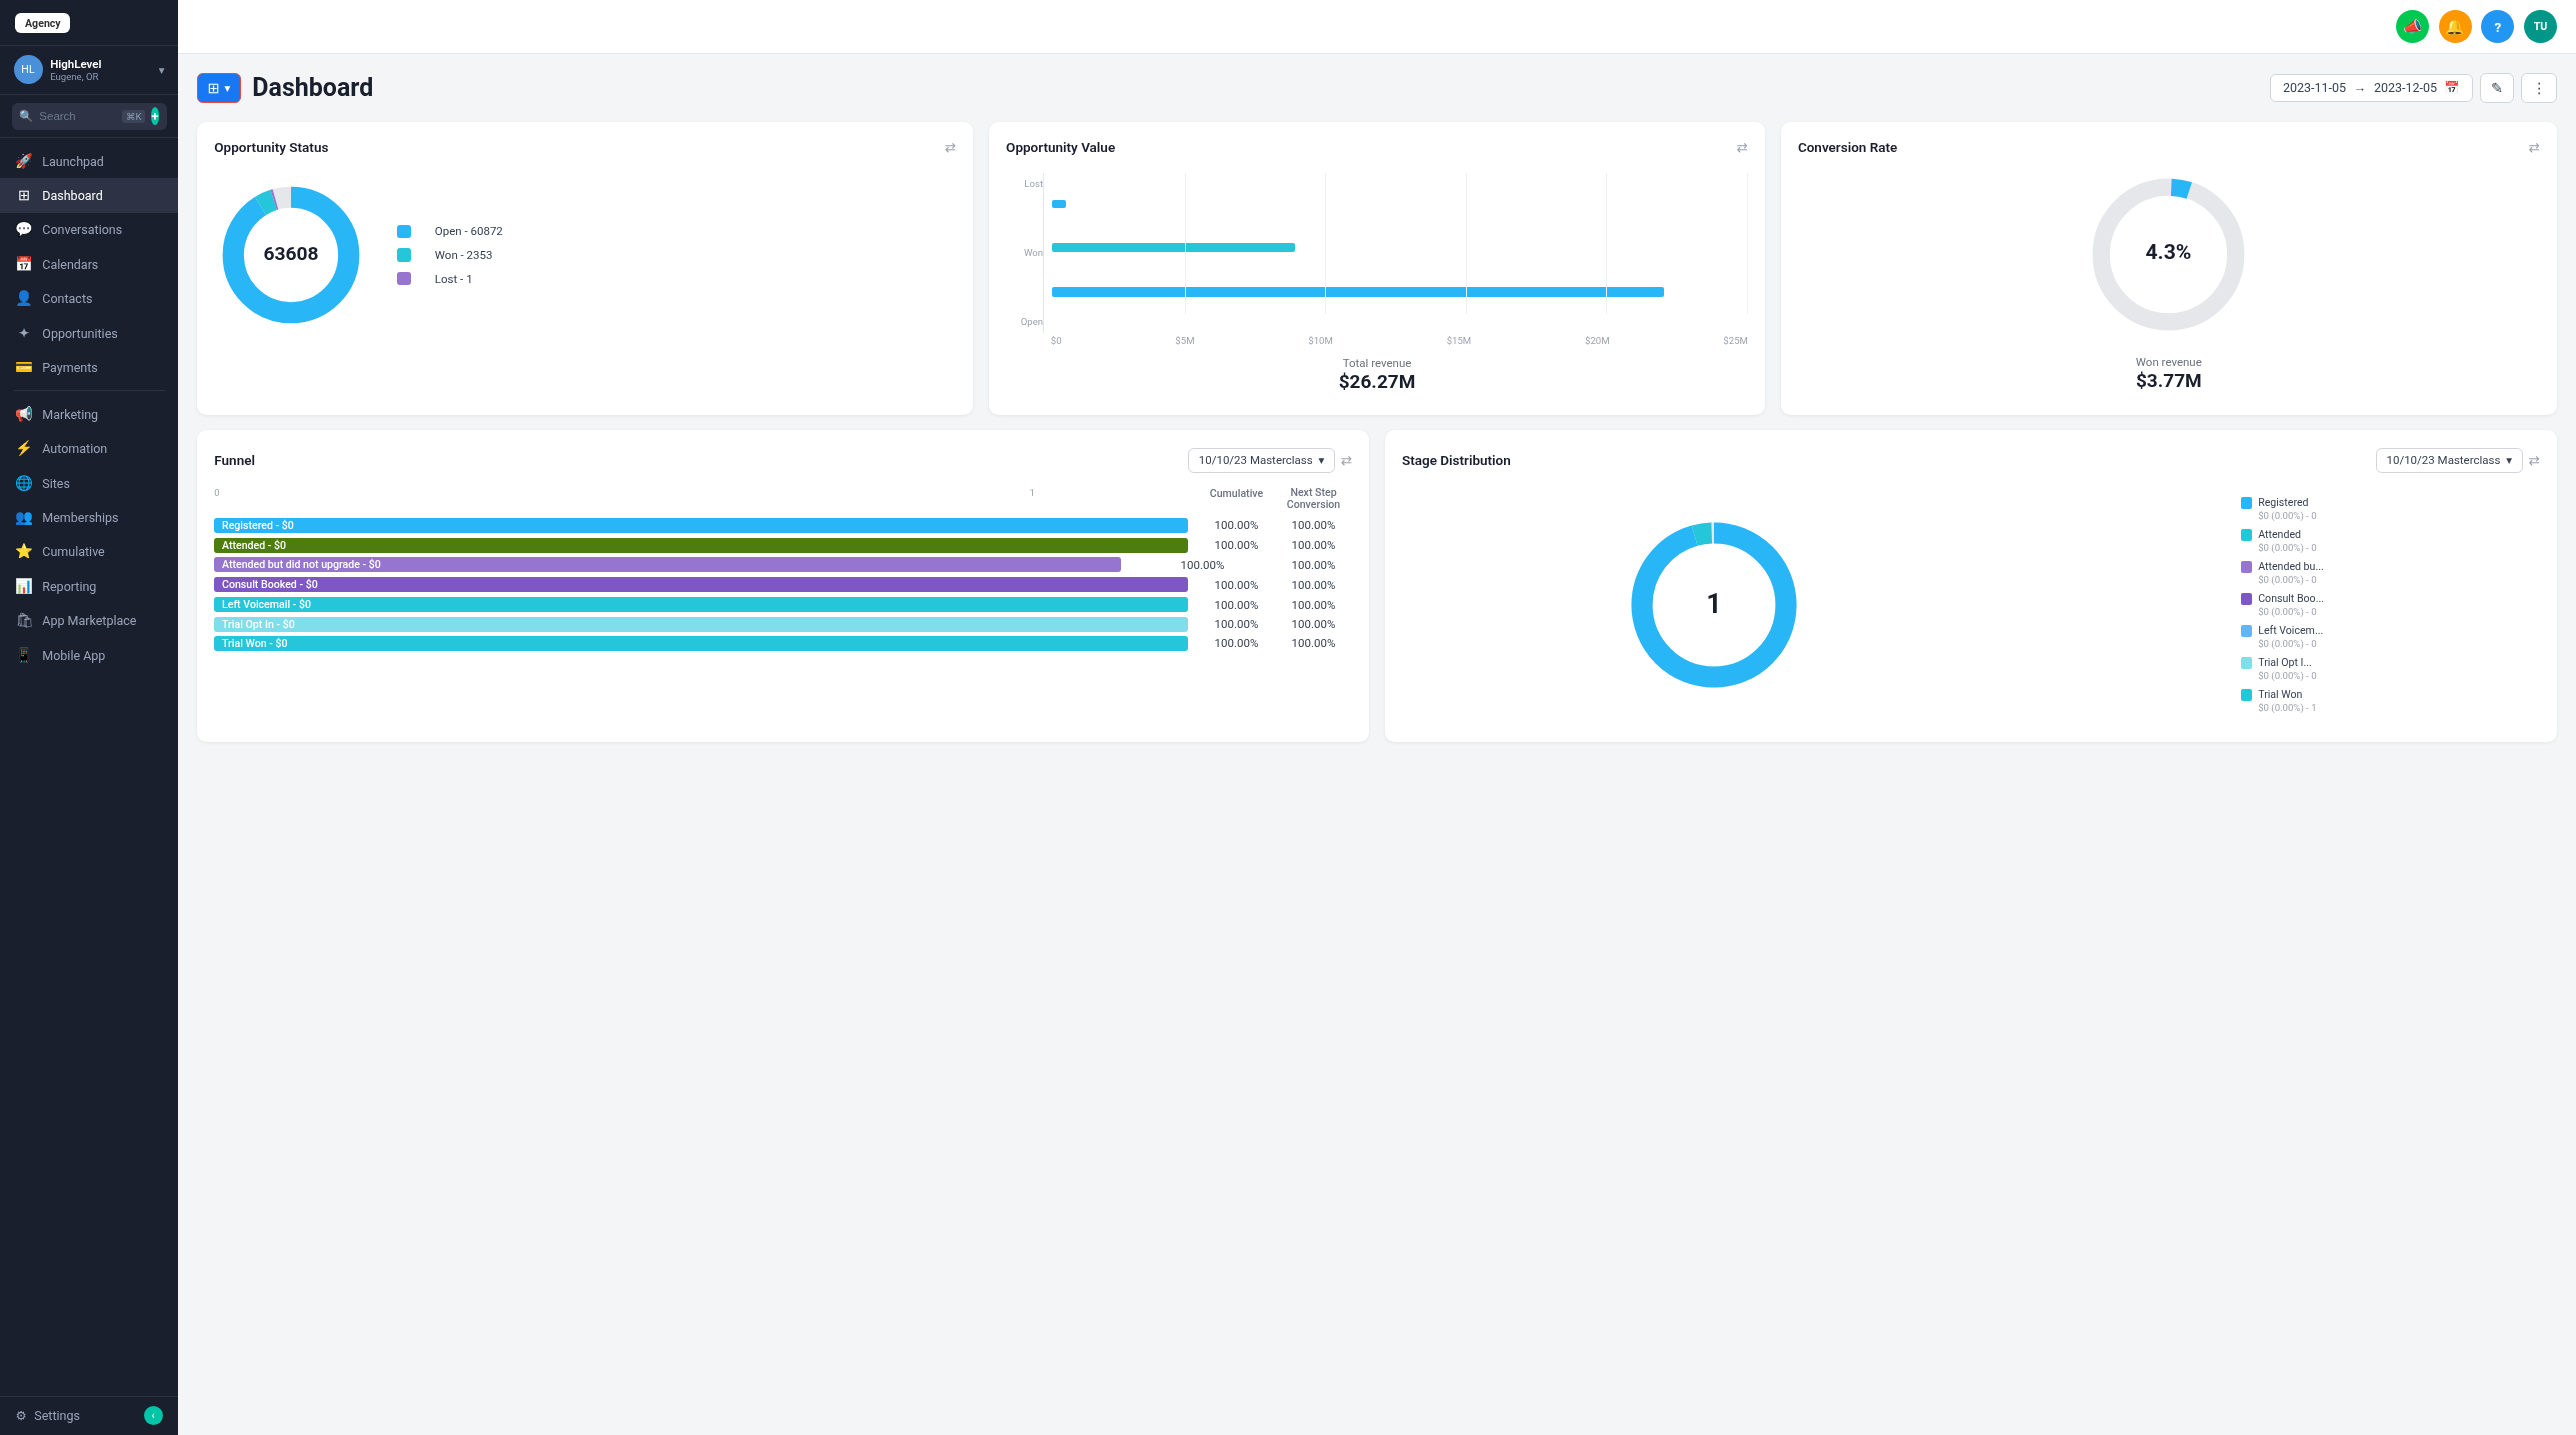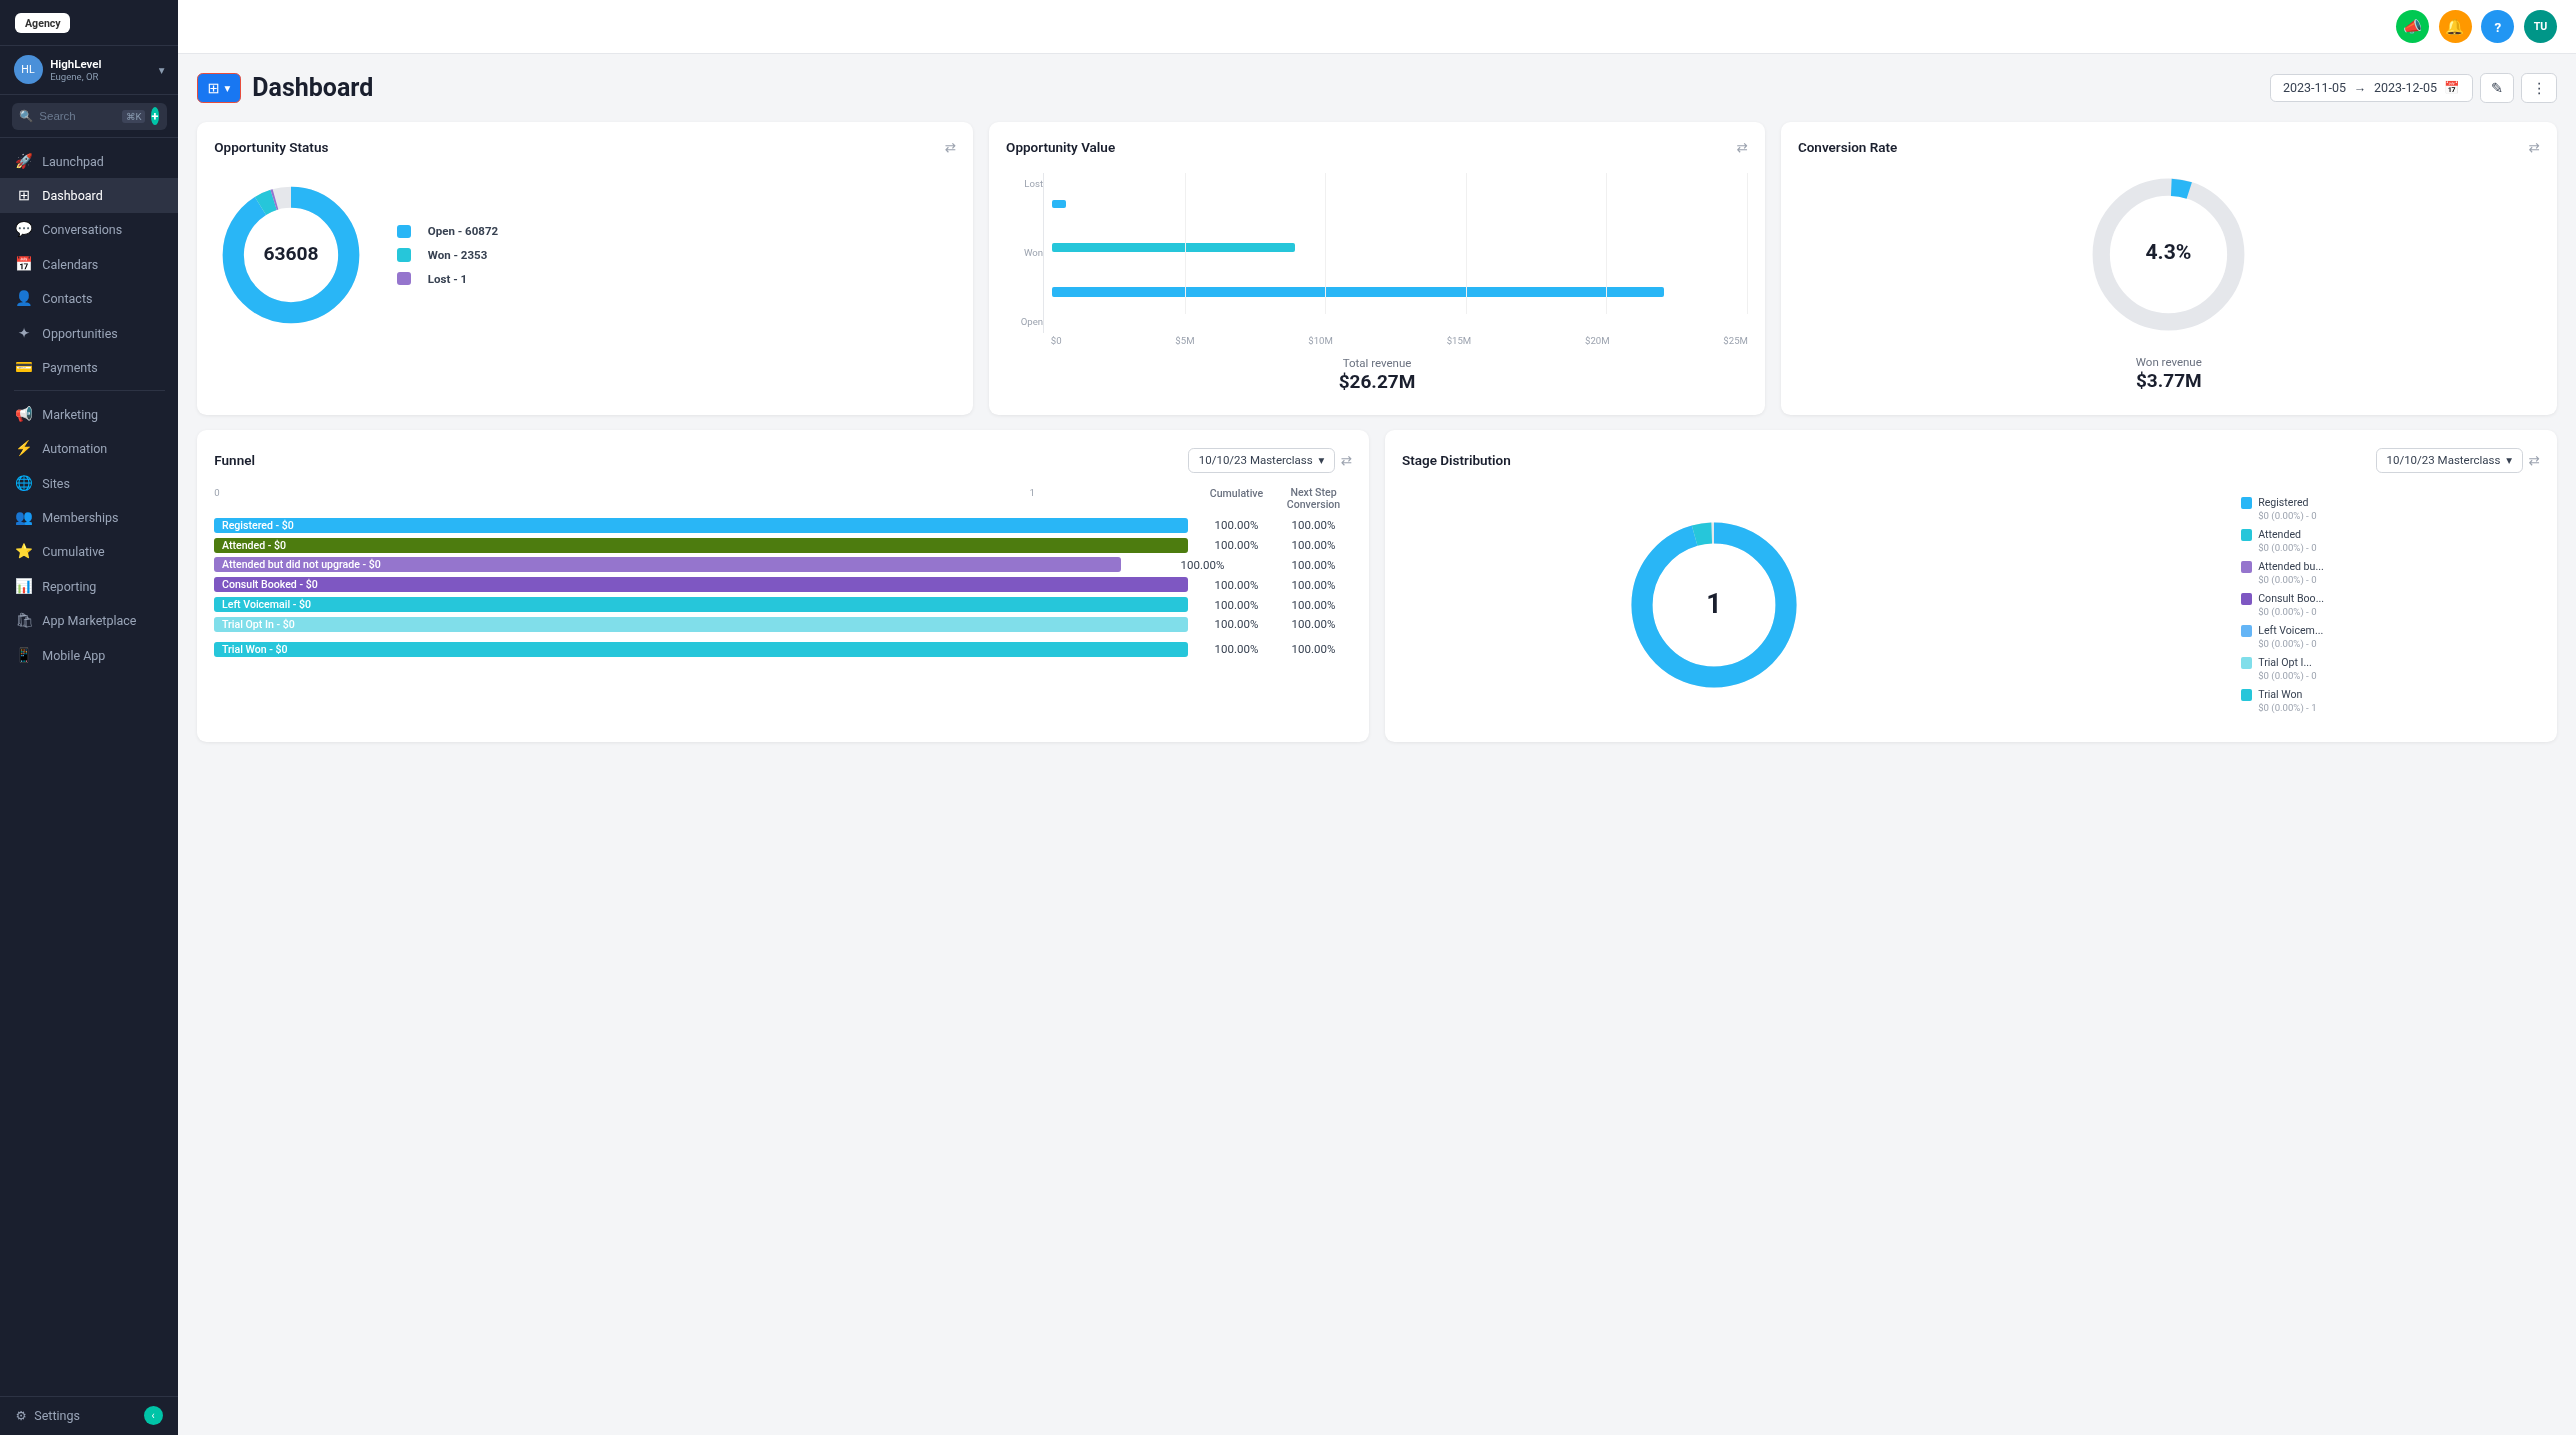--- a/index.html
+++ b/index.html
@@ -255,21 +255,21 @@
 
     
     .donut-container {
       display: flex;
       align-items: center;
       gap: 29px;
       padding: 9.6px 0;
     }
     .donut-svg { flex-shrink: 0; }
     .donut-legend { display: flex; flex-direction: column; gap: 9.6px; }
-    .legend-item { display: flex; align-items: center; gap: 17px; font-size: 11.5px; color: #374151; font-weight: bold; }
+    .legend-item { display: flex; align-items: center; gap: 24px; font-size: 11.5px; color: #374151; }
     .legend-dot { width: 13.5px; height: 13.5px; border-radius: 2.9px; flex-shrink: 0; }
 
     
     .bar-chart-container { padding: 4.8px 0; }
     .bar-chart-footer {
       text-align: center;
       margin-top: 11.5px;
     }
     .bar-chart-footer .label { font-size: 11.5px; color: #6b7280; }
     .bar-chart-footer .value { font-size: 19px; font-weight: 700; color: #1a1f2e; }
@@ -631,21 +631,21 @@
           <div class="funnel-row" style="display:flex;align-items:center;margin-bottom:4.8px;">
             <div style="flex:1;">
               <div class="funnel-bar" style="width:99%;background:#26c6da;">
                 <span>Left Voicemail - $0</span>
               </div>
             </div>
             <div style="width:77px;text-align:center;font-size:11.5px;color:#374151;">100.00%</div>
             <div style="width:77px;text-align:center;font-size:11.5px;color:#374151;">100.00%</div>
           </div>
 
-          <div class="funnel-row" style="display:flex;align-items:center;margin-bottom:10px;">
+          <div class="funnel-row" style="display:flex;align-items:center;margin-bottom:4px;">
             <div style="flex:1;">
               <div class="funnel-bar" style="width:99%;background:#80deea;">
                 <span>Trial Opt In - $0</span>
               </div>
             </div>
             <div style="width:77px;text-align:center;font-size:11.5px;color:#374151;">100.00%</div>
             <div style="width:77px;text-align:center;font-size:11.5px;color:#374151;">100.00%</div>
           </div>
 
           <div class="funnel-row" style="display:flex;align-items:center;margin-bottom:4.8px;">

